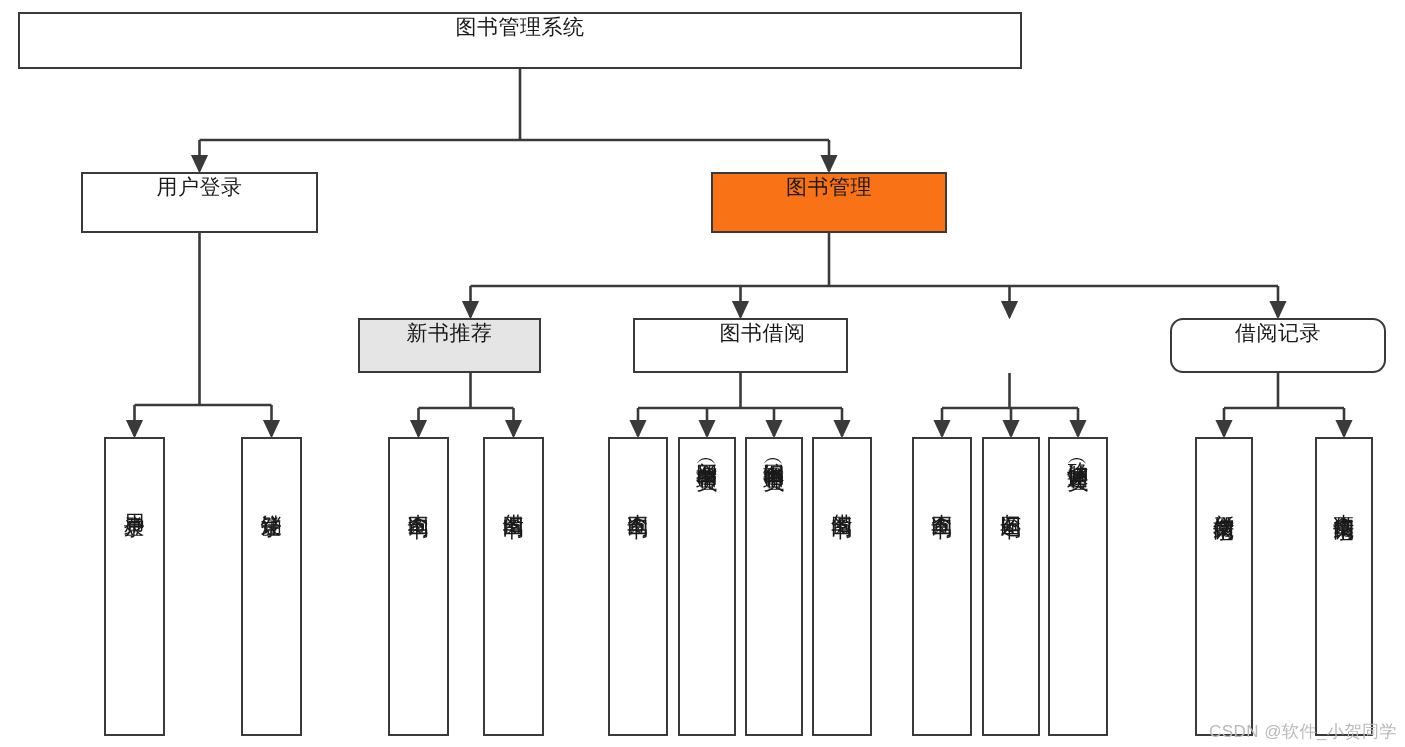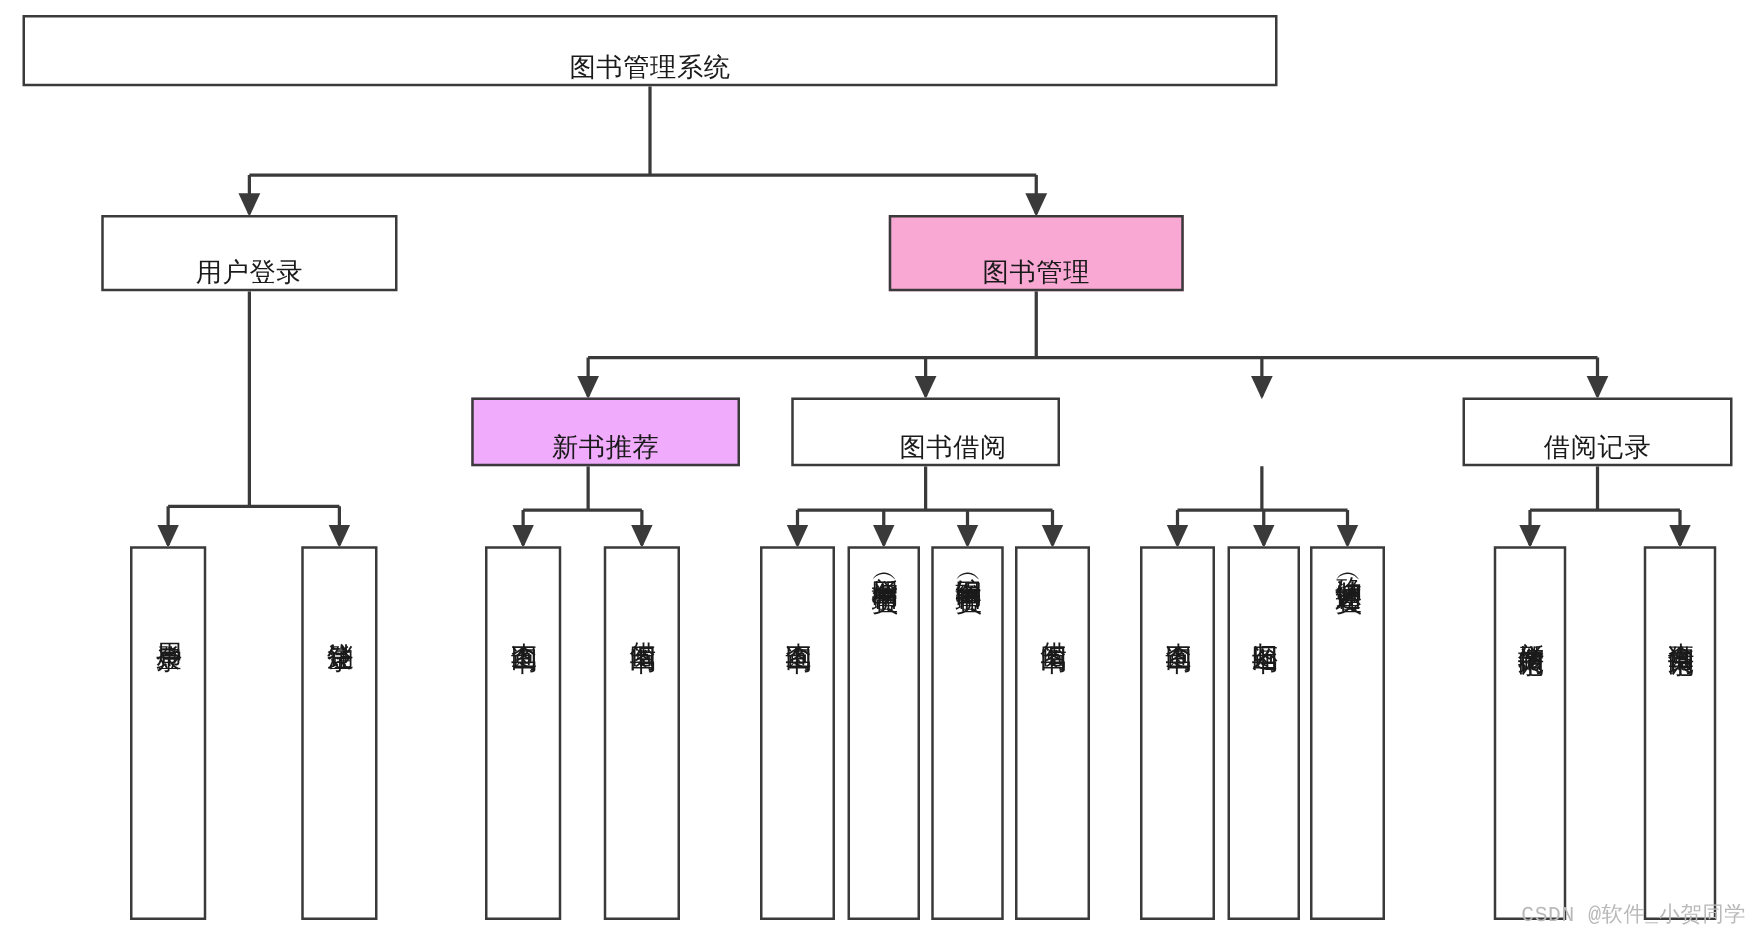--- a/index.html
+++ b/index.html
@@ -25,21 +25,21 @@
     width: 1405px;
     height: 747px;
     pointer-events: none;
   }
   .node {
     position: absolute;
     box-sizing: border-box;
     background: #ffffff;
     border: 2.4px solid #3a3a3a;
     display: flex;
-    align-items: flex-end;
+    align-items: flex-start;
     justify-content: center;
     color: #1a1a1a;
     z-index: 2;
   }
   .node.level-0 .node-label,
   .node.level-1 .node-label,
   .node.level-2 .node-label {
     writing-mode: horizontal-tb;
     font-size: 21px;
     line-height: 1.2;
@@ -64,21 +64,21 @@
   }
   #watermark {
     position: absolute;
     right: 8px;
     bottom: 4px;
     font-size: 17px;
     color: #b9b9b9;
     letter-spacing: 0.5px;
     white-space: nowrap;
     z-index: 3;
-    font-family: Liberation Mono, monospace;
+    font-family: Liberation Sans, sans-serif;
   }
 </style>
 </head>
 <body>
 
 <div id="diagram-root" style="background: rgb(255, 255, 255);">
 
   <svg id="edges-layer" viewBox="0 0 1405 747" width="1405" height="747" xmlns="http://www.w3.org/2000/svg">
     <defs>
       <marker id="arrow-head" viewBox="0 0 12 12" refX="10.5" refY="6" markerWidth="7.2" markerHeight="7.2" orient="auto-start-reverse">
@@ -122,31 +122,31 @@
       </g>
   </svg>
 
   <div class="node level-0" style="left: 18px; top: 12px; width: 1004px; height: 57px; background: rgb(255, 255, 255); border-color: rgb(58, 58, 58); color: rgb(26, 26, 26);">
     <span class="node-label">图书管理系统</span>
   </div>
 
   <div class="node level-1" style="left: 81px; top: 172px; width: 237px; height: 61px; background: rgb(255, 255, 255); border-color: rgb(58, 58, 58); color: rgb(26, 26, 26);">
     <span class="node-label">用户登录</span>
   </div>
-  <div class="node level-1" style="left: 711px; top: 172px; width: 236px; height: 61px; background: #f9a8d4; border-color: rgb(58, 58, 58); color: rgb(26, 26, 26);">
+  <div class="node level-1" style="left: 711px; top: 172px; width: 236px; height: 61px; background: #f97316; border-color: rgb(58, 58, 58); color: rgb(26, 26, 26);">
     <span class="node-label">图书管理</span>
   </div>
 
-  <div class="node level-2" style="left: 377px; top: 318px; width: 215px; height: 55px; background: #f0abfc; border-color: rgb(58, 58, 58); color: rgb(26, 26, 26);">
+  <div class="node level-2" style="left: 358px; top: 318px; width: 183px; height: 55px; background: #e5e5e5; border-color: rgb(58, 58, 58); color: rgb(26, 26, 26);">
     <span class="node-label">新书推荐</span>
   </div>
   <div class="node level-2" style="left: 633px; top: 318px; width: 215px; height: 55px; background: rgb(255, 255, 255); border-color: rgb(58, 58, 58); color: rgb(26, 26, 26); padding-left: 44px;">
     <span class="node-label">图书借阅</span>
   </div>
-  <div class="node level-2" style="left: 1170px; top: 318px; width: 216px; height: 55px; background: rgb(255, 255, 255); border-color: rgb(58, 58, 58); color: rgb(26, 26, 26);">
+  <div class="node level-2" style="left: 1170px; top: 318px; width: 216px; height: 55px; background: rgb(255, 255, 255); border-color: rgb(58, 58, 58); color: rgb(26, 26, 26); border-radius: 13px;">
     <span class="node-label">借阅记录</span>
   </div>
 
   <div class="node leaf short" style="left: 104px; top: 437px; width: 61px; height: 299px; background: rgb(255, 255, 255); border-color: rgb(58, 58, 58); color: rgb(26, 26, 26);">
     <span class="node-label">用户登录</span>
   </div>
   <div class="node leaf short" style="left: 241px; top: 437px; width: 61px; height: 299px; background: rgb(255, 255, 255); border-color: rgb(58, 58, 58); color: rgb(26, 26, 26);">
     <span class="node-label">注销登录</span>
   </div>
   <div class="node leaf short" style="left: 388px; top: 437px; width: 61px; height: 299px; background: rgb(255, 255, 255); border-color: rgb(58, 58, 58); color: rgb(26, 26, 26);">

